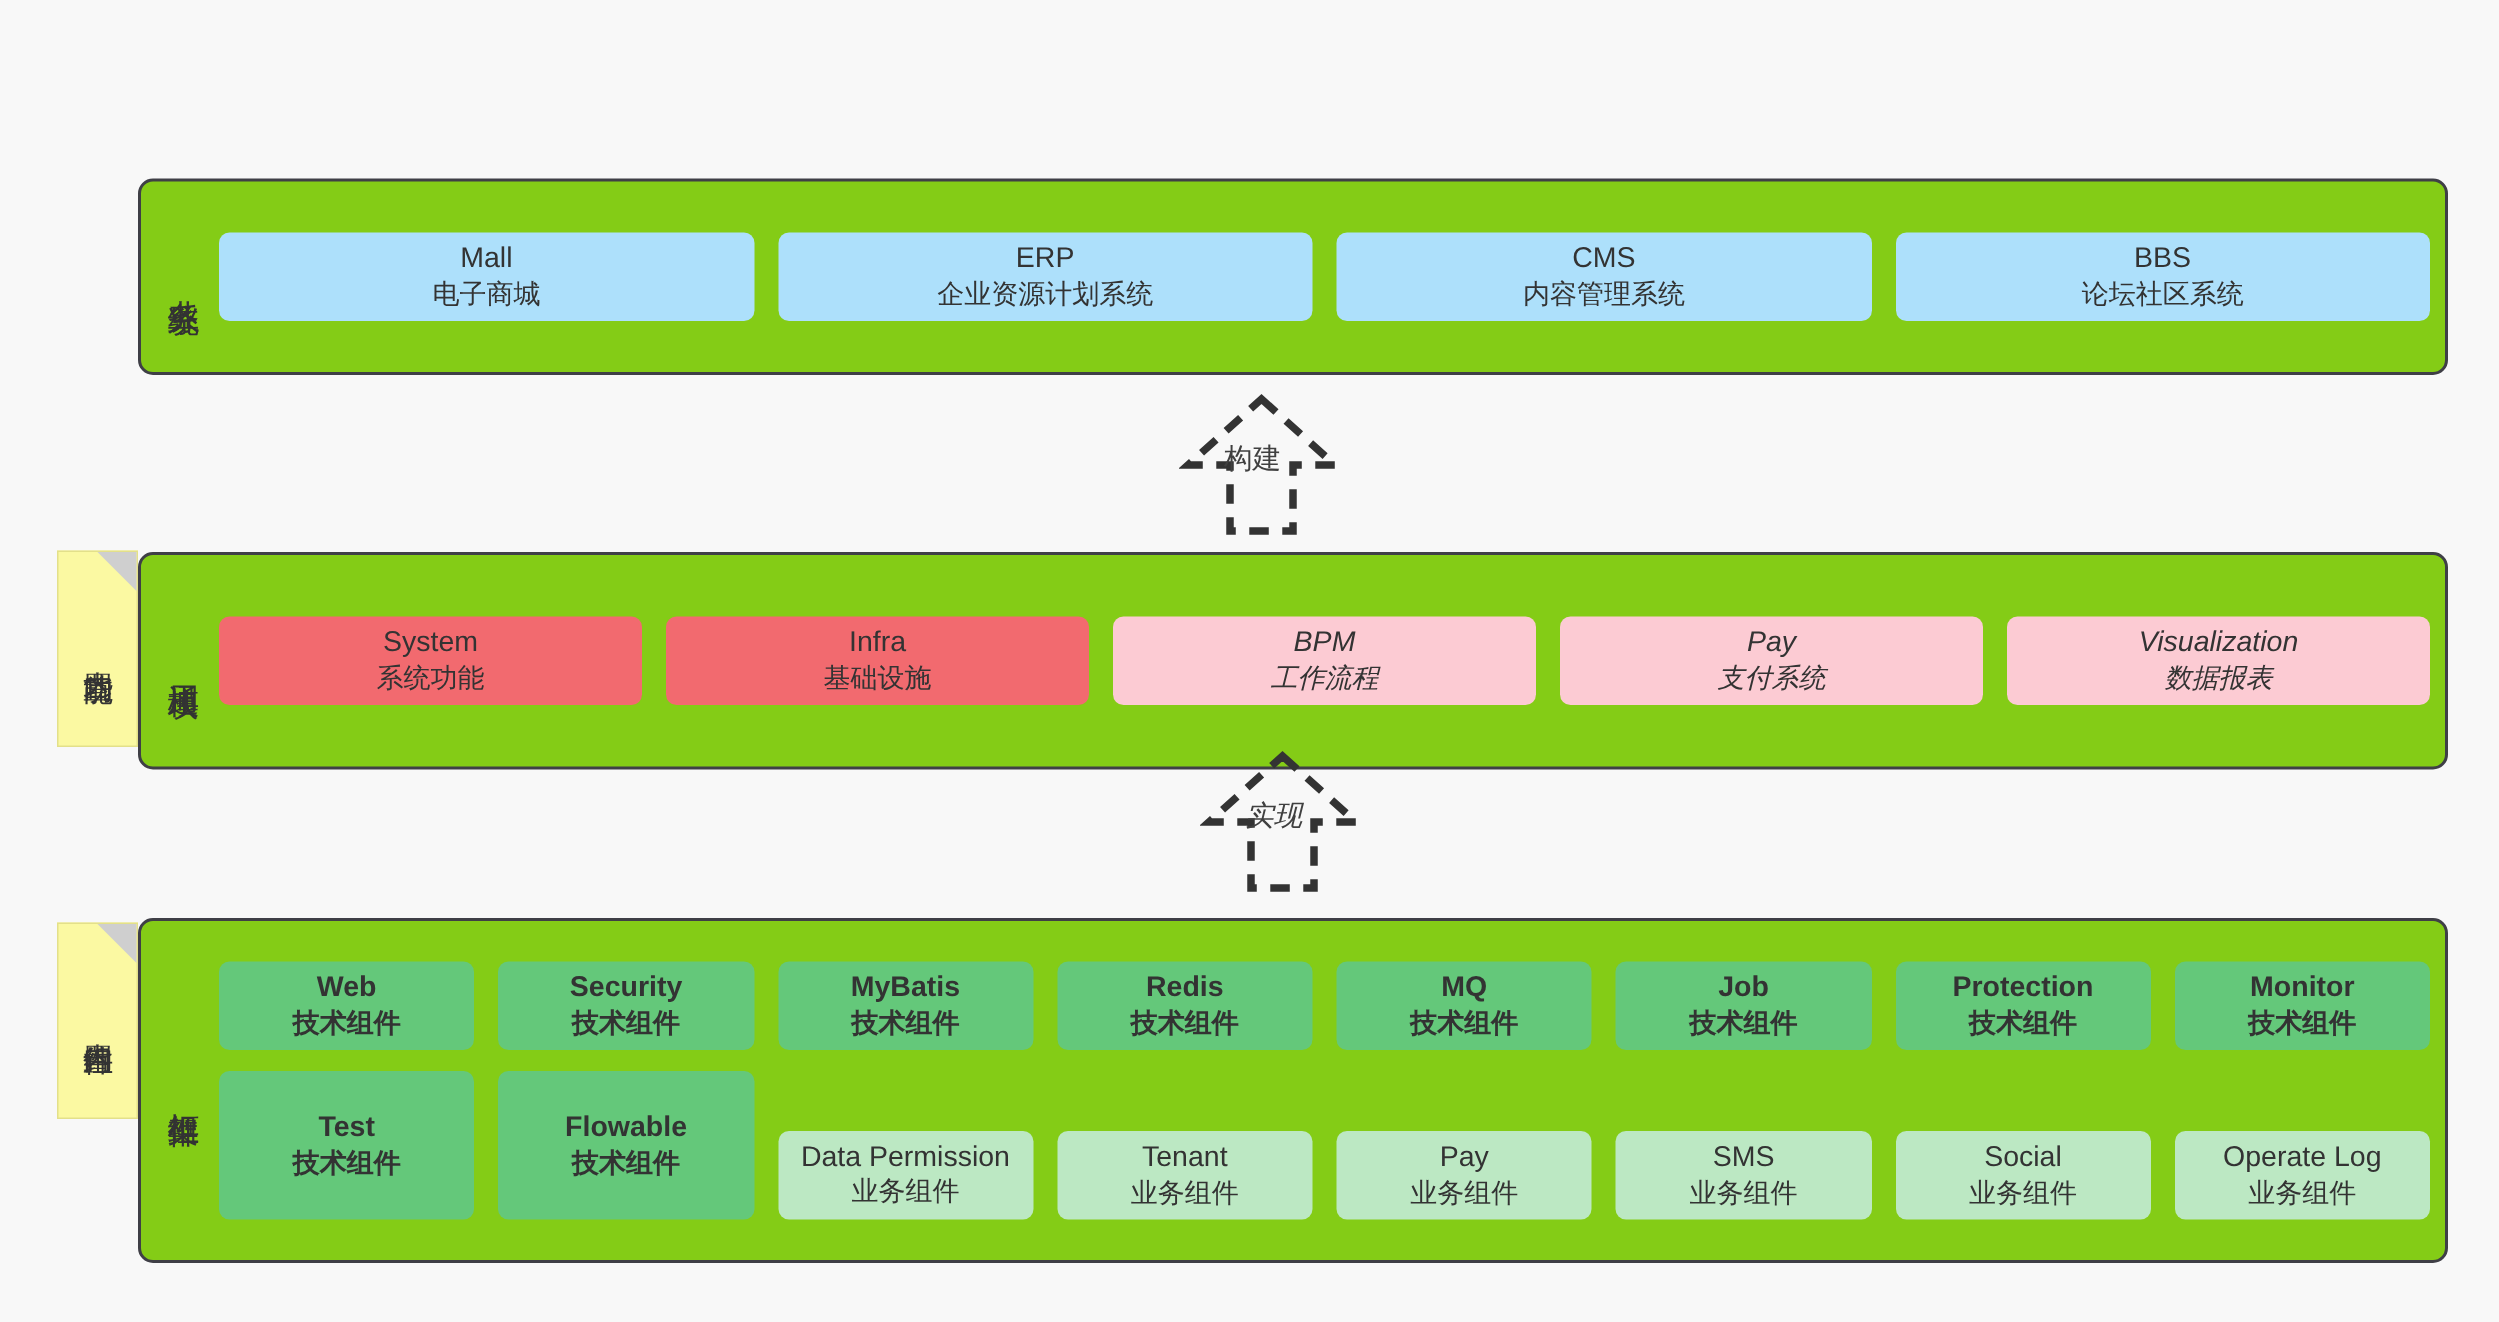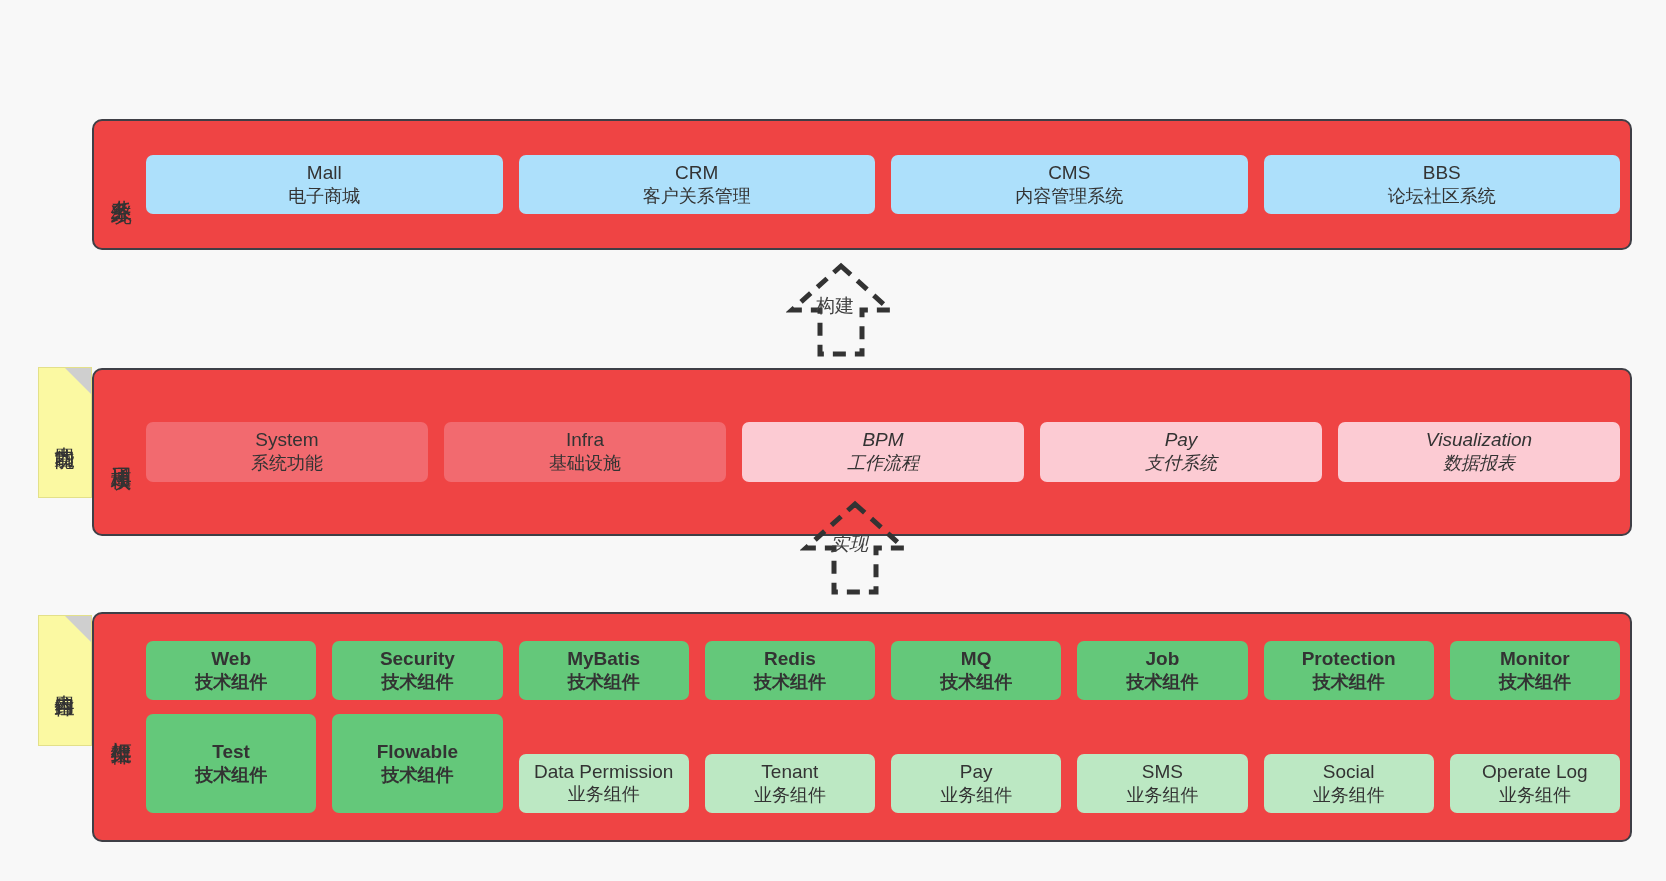--- a/index.html
+++ b/index.html
@@ -19,21 +19,21 @@
 
   .canvas {
     position: absolute;
     inset: 0;
   }
 
   
   .layer {
     position: absolute;
     box-sizing: border-box;
-    background: #ef4444;
+    background: #84cc16;
     border: 2px solid #3f3f46;
     border-radius: 10px;
     display: flex;
     align-items: stretch;
     padding: 8px 10px;
   }
   .layer-title {
     flex: 0 0 auto;
     width: 34px;
     display: flex;
@@ -141,22 +141,22 @@
 
   <div class="layer" id="layer-business" style="left:92px; top:119px; width:1540px; height:131px;">
     <div class="layer-title">业务系统</div>
     <div class="layer-body">
       <div class="row">
         <div class="node c-blue">
           <span class="t1">Mall</span>
           <span class="t2">电子商城</span>
         </div>
         <div class="node c-blue">
-          <span class="t1">CRM</span>
-          <span class="t2">客户关系管理</span>
+          <span class="t1">ERP</span>
+          <span class="t2">企业资源计划系统</span>
         </div>
         <div class="node c-blue">
           <span class="t1">CMS</span>
           <span class="t2">内容管理系统</span>
         </div>
         <div class="node c-blue">
           <span class="t1">BBS</span>
           <span class="t2">论坛社区系统</span>
         </div>
       </div>
@@ -168,21 +168,21 @@
       <path d="M55 4 L104 48 L76 48 L76 92 L34 92 L34 48 L6 48 Z" fill="none" stroke="#333333" stroke-width="5" stroke-dasharray="13,9" stroke-linejoin="miter"></path>
     </svg>
   </div>
   <div class="arrow-label" style="left:816px; top:293px;">构建</div>
 
   <div class="note" style="left:38px; top:367px; width:54px; height:131px;">
     <span class="fold"></span>
     <span>内置功能</span>
   </div>
 
-  <div class="layer" id="layer-module" style="left:92px; top:368px; width:1540px; height:168px;">
+  <div class="layer" id="layer-module" style="left:92px; top:368px; width:1540px; height:145px;">
     <div class="layer-title">通用模块</div>
     <div class="layer-body">
       <div class="row">
         <div class="node c-red">
           <span class="t1">System</span>
           <span class="t2">系统功能</span>
         </div>
         <div class="node c-red">
           <span class="t1">Infra</span>
           <span class="t2">基础设施</span>

